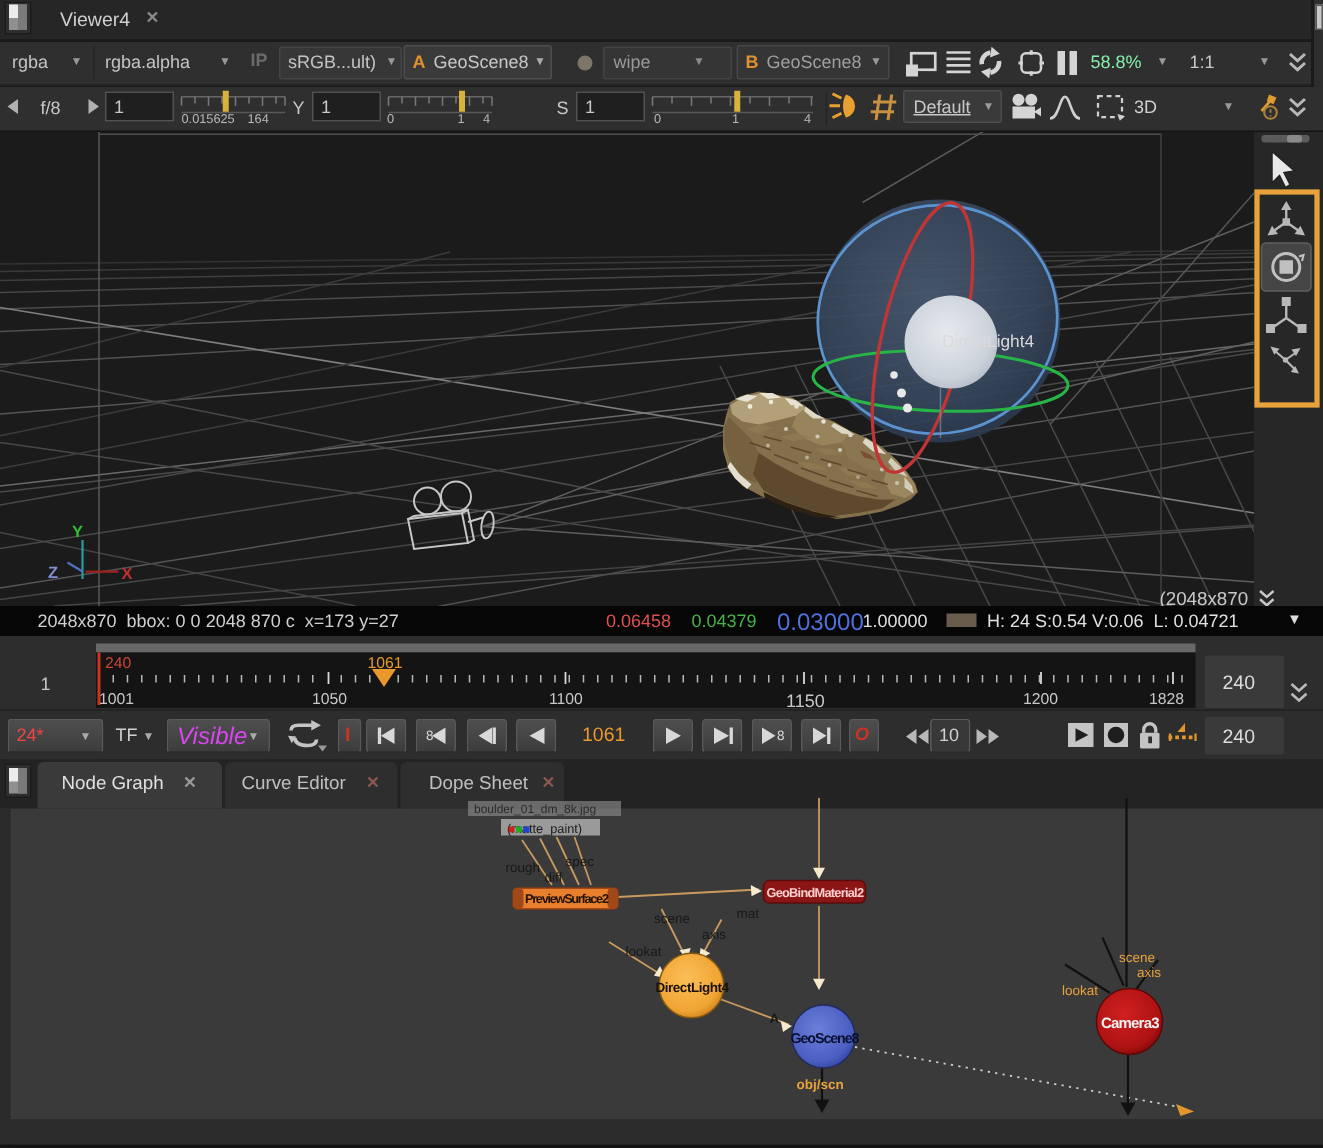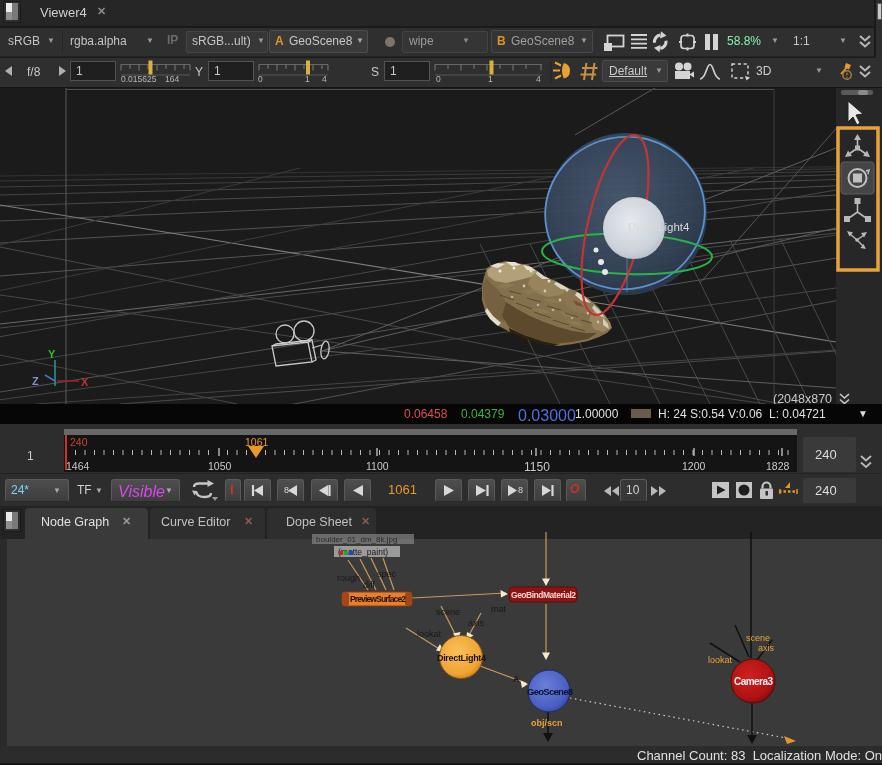--- a/index.html
+++ b/index.html
@@ -15,21 +15,21 @@
 
 <div class="abs" style="left:0;top:0;width:882px;height:28px;background:#262626;border-bottom:2px solid #1a1a1a;"></div>
 <div class="abs" style="left:3px;top:1px;width:18px;height:22px;background:#2e2e2e;border:1px solid #1a1a1a;"></div>
 <div class="abs" style="left:6px;top:3px;width:12px;height:17px;background:#8f8f8f;"></div>
 <div class="abs" style="left:6px;top:3px;width:6px;height:9px;background:#ececec;"></div>
 <div class="abs" style="left:12px;top:3px;width:6px;height:17px;background:#7a7a7a;"></div>
 <span class="txt" style="left:40px;top:5px;font-size:13px;color:#cfcfcf;">Viewer4</span>
 <span class="txt" style="left:97px;top:5px;font-size:11px;color:#8a8a8a;font-weight:bold;">✕</span>
 
 <div class="abs" id="row1" style="left:0;top:28px;width:882px;height:29px;background:#2f2f2f;border-bottom:1px solid #232323;"></div>
-<span class="txt" style="left:8px;top:34px;font-size:12px;color:#c4c4c4;">sRGB</span>
+<span class="txt" style="left:8px;top:34px;font-size:12px;color:#c4c4c4;">rgba</span>
 <span class="txt" style="left:47px;top:36px;font-size:8px;color:#999;">▼</span>
 <div class="abs" style="left:62px;top:31px;width:1px;height:22px;background:#242424;"></div>
 <span class="txt" style="left:70px;top:34px;font-size:12px;color:#c4c4c4;">rgba.alpha</span>
 <span class="txt" style="left:146px;top:36px;font-size:8px;color:#999;">▼</span>
 <span class="txt" style="left:167px;top:33px;font-size:12px;color:#6b6b6b;font-weight:bold;">IP</span>
 <div class="abs" style="left:186px;top:31px;width:82px;height:22px;background:#373737;border:1px solid #454545;border-radius:2px;"></div>
 <span class="txt" style="left:192px;top:34px;font-size:12px;color:#c4c4c4;">sRGB...ult)</span>
 <span class="txt" style="left:257px;top:36px;font-size:8px;color:#999;">▼</span>
 <div class="abs" style="left:269px;top:30px;width:99px;height:23px;background:#3a3a3a;border:1px solid #4e4e4e;border-radius:2px;"></div>
 <span class="txt" style="left:275px;top:34px;font-size:12px;color:#e09030;font-weight:bold;">A</span>
@@ -339,20 +339,21 @@
     <path d="M31,144 l-6,1 l3,4.5 Z" stroke="none"></path>
     <path d="M21,152 L27,158" fill="none"></path>
     <path d="M30,161 l-5.5,-1 l3,-4 Z" stroke="none"></path>
     <circle cx="21" cy="152" r="1.8" stroke="none"></circle>
   </g>
 
   <path d="M4,306 l4.5,4 4.5,-4 M4,311.5 l4.5,4 4.5,-4" stroke="#c8c8c8" stroke-width="1.6" fill="none"></path>
 </svg>
 
 <div class="abs" style="left:0;top:404px;width:882px;height:20px;background:#060606;"></div>
+<span class="txt" style="left:25px;top:407px;font-size:12px;color:#d0d0d0;">2048x870  bbox: 0 0 2048 870 c  x=173 y=27</span>
 <span class="txt" style="left:404px;top:407px;font-size:12px;color:#e05050;">0.06458</span>
 <span class="txt" style="left:461px;top:407px;font-size:12px;color:#44b244;">0.04379</span>
 <span class="txt" style="left:518px;top:407px;font-size:16px;color:#5070e0;">0.03000</span>
 <span class="txt" style="left:575px;top:407px;font-size:12px;color:#e0e0e0;">1.00000</span>
 <div class="abs" style="left:631px;top:409px;width:20px;height:9px;background:#6a5c4c;"></div>
 <span class="txt" style="left:658px;top:407px;font-size:12px;color:#e0e0e0;">H: 24 S:0.54 V:0.06  L: 0.04721</span>
 <span class="txt" style="left:858px;top:408px;font-size:10px;color:#ddd;">▼</span>
 
 <div class="abs" style="left:0;top:424px;width:882px;height:49px;background:#2d2d2d;"></div>
 <span class="txt" style="left:27px;top:449px;font-size:12px;color:#c8c8c8;">1</span>
@@ -363,35 +364,35 @@
   <g stroke="#b8b8b8" stroke-width="1">
     <path d="M75.5,26 v5 M85,26 v5 M94.5,26 v5 M104,26 v5 M113.5,26 v5 M123,26 v5 M132.5,26 v5 M142,26 v5 M151.5,26 v5 M161,26 v5 M170.5,26 v5 M180,26 v5 M189.5,26 v5 M199,26 v5 M208.5,26 v5 M227.5,26 v5 M237,26 v5 M246.5,26 v5 M265.5,26 v5 M275,26 v5 M284.5,26 v5 M294,26 v5 M303.5,26 v5 M313,26 v5 M322.5,26 v5 M332,26 v5 M341.5,26 v5 M351,26 v5 M360.5,26 v5 M370,26 v5 M379.5,26 v5 M389,26 v5 M398.5,26 v5 M408,26 v5 M417.5,26 v5 M427,26 v5 M436.5,26 v5 M446,26 v5 M455.5,26 v5 M465,26 v5 M474.5,26 v5 M484,26 v5 M493.5,26 v5 M503,26 v5 M512.5,26 v5 M522,26 v5 M531.5,26 v5 M541,26 v5 M550.5,26 v5 M560,26 v5 M569.5,26 v5 M579,26 v5 M588.5,26 v5 M598,26 v5 M607.5,26 v5 M617,26 v5 M626.5,26 v5 M636,26 v5 M645.5,26 v5 M655,26 v5 M664.5,26 v5 M674,26 v5 M683.5,26 v5 M693,26 v5 M702.5,26 v5 M712,26 v5 M721.5,26 v5 M731,26 v5 M740.5,26 v5 M750,26 v5 M759.5,26 v5 M769,26 v5 M778.5,26 v5 M788,26 v5"></path>
   </g>
   <g stroke="#d8d8d8" stroke-width="1.2">
     <path d="M219,24 v8 M377,24 v8 M536,24 v8 M694,24 v8 M782,24 v8"></path>
   </g>
   <path d="M248,22 h16 l-8,12 Z" fill="#e8982c"></path>
 </svg>
 <span class="txt" style="left:70px;top:436px;font-size:10.5px;color:#cc4433;">240</span>
 <span class="txt" style="left:245px;top:436px;font-size:10.5px;color:#e8982c;">1061</span>
-<span class="txt" style="left:66px;top:460px;font-size:10.5px;color:#c8c8c8;">1464</span>
+<span class="txt" style="left:66px;top:460px;font-size:10.5px;color:#c8c8c8;">1001</span>
 <span class="txt" style="left:208px;top:460px;font-size:10.5px;color:#c8c8c8;">1050</span>
 <span class="txt" style="left:366px;top:460px;font-size:10.5px;color:#c8c8c8;">1100</span>
 <span class="txt" style="left:524px;top:460px;font-size:12px;color:#c8c8c8;">1150</span>
 <span class="txt" style="left:682px;top:460px;font-size:10.5px;color:#c8c8c8;">1200</span>
 <span class="txt" style="left:766px;top:460px;font-size:10.5px;color:#c8c8c8;">1828</span>
 <div class="abs" style="left:803px;top:437px;width:53px;height:35px;background:#3a3a3a;border-radius:2px;"></div>
 <span class="txt" style="left:815px;top:447px;font-size:13px;color:#dcdcdc;">240</span>
 <svg class="abs" style="left:858px;top:453px;" width="16" height="18" viewBox="0 0 16 18">
   <path d="M3,3 l5,4.5 5,-4.5 M3,9.5 l5,4.5 5,-4.5" stroke="#b8b8b8" stroke-width="1.8" fill="none"></path>
 </svg>
 
 <div class="abs" style="left:0;top:473px;width:882px;height:33px;background:#2d2d2d;border-top:1px solid #222;"></div>
 <div class="abs btn" style="left:5px;top:479px;width:64px;height:23px;"></div>
-<span class="txt" style="left:11px;top:483px;font-size:12px;color:#7dd3fc;">24*</span>
+<span class="txt" style="left:11px;top:483px;font-size:12px;color:#ef4444;">24*</span>
 <span class="txt" style="left:53px;top:486px;font-size:8px;color:#aaa;">▼</span>
 <span class="txt" style="left:77px;top:483px;font-size:12px;color:#d0d0d0;">TF</span>
 <span class="txt" style="left:95px;top:486px;font-size:8px;color:#aaa;">▼</span>
 <div class="abs btn" style="left:111px;top:479px;width:69px;height:23px;"></div>
 <span class="txt" style="left:118px;top:483px;font-size:16px;color:#d946ef;font-style:italic;">Visible</span>
 <span class="txt" style="left:165px;top:486px;font-size:8px;color:#aaa;">▼</span>
 <svg class="abs" style="left:190px;top:479px;" width="30" height="24" viewBox="0 0 30 24">
   <path d="M4,8 q0,-3.5 5,-3.5 h9" stroke="#c4c4c4" stroke-width="2.4" fill="none"></path>
   <path d="M24,4.5 l-6.5,-3.5 v7 Z" fill="#c4c4c4"></path>
   <path d="M21,14 q0,4 -6,4 q-8,0 -8.5,-5" stroke="#c4c4c4" stroke-width="2.4" fill="none"></path>
@@ -576,15 +577,14 @@
   <g font-family="Liberation Sans" font-size="9" fill="#e8a23c">
     <text x="531" y="726" font-weight="bold">obj/scn</text>
     <text x="746" y="641">scene</text>
     <text x="758" y="651">axis</text>
     <text x="708" y="663">lookat</text>
   </g>
 </svg>
 
 <div class="abs" style="left:0;top:746px;width:882px;height:17px;background:#2c2c2c;"></div>
 <div class="abs" style="left:0;top:763px;width:882px;height:2px;background:#141414;"></div>
-<span class="txt" style="left:637px;top:748px;font-size:13px;color:#e0e0e0;">Channel Count: 83  Localization Mode: On</span>
 
 </div>
 
 </body></html>

